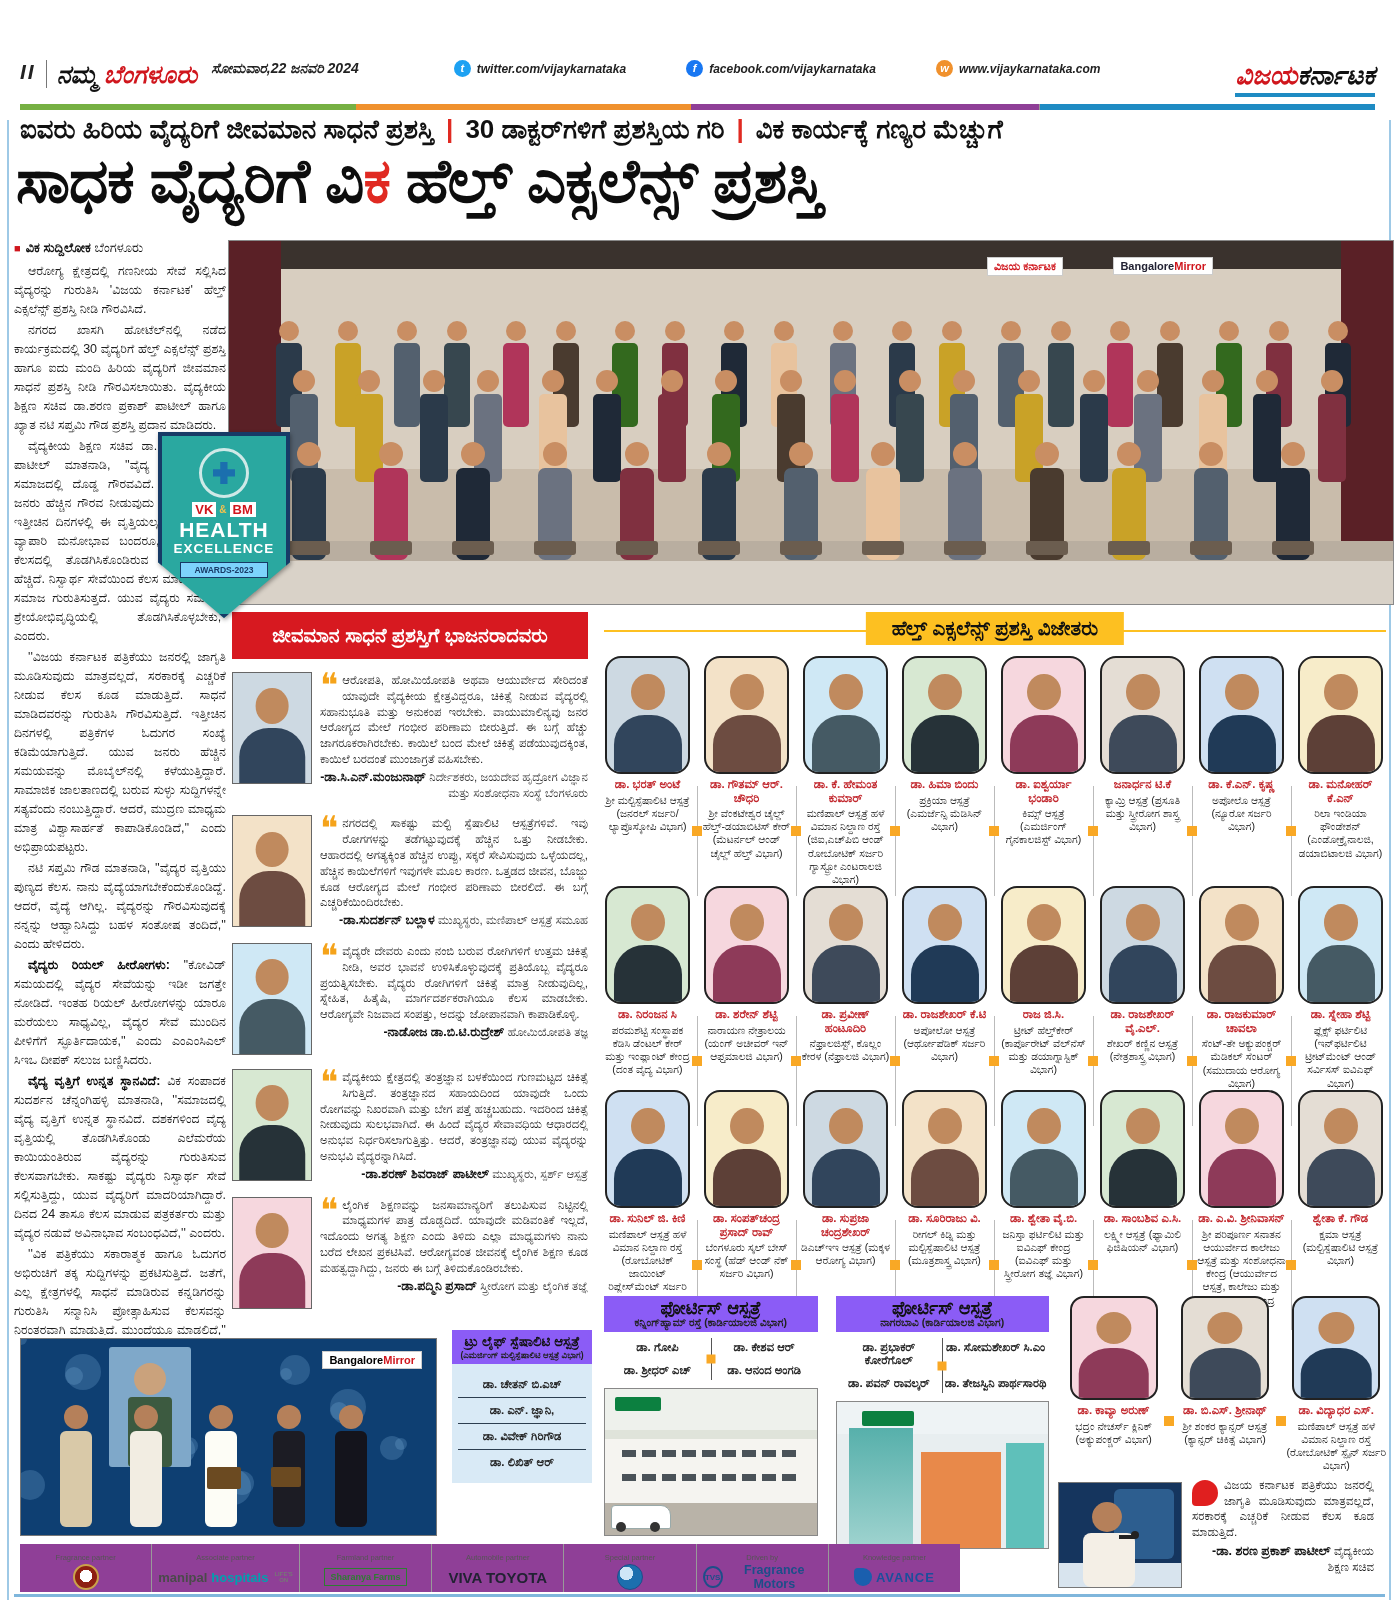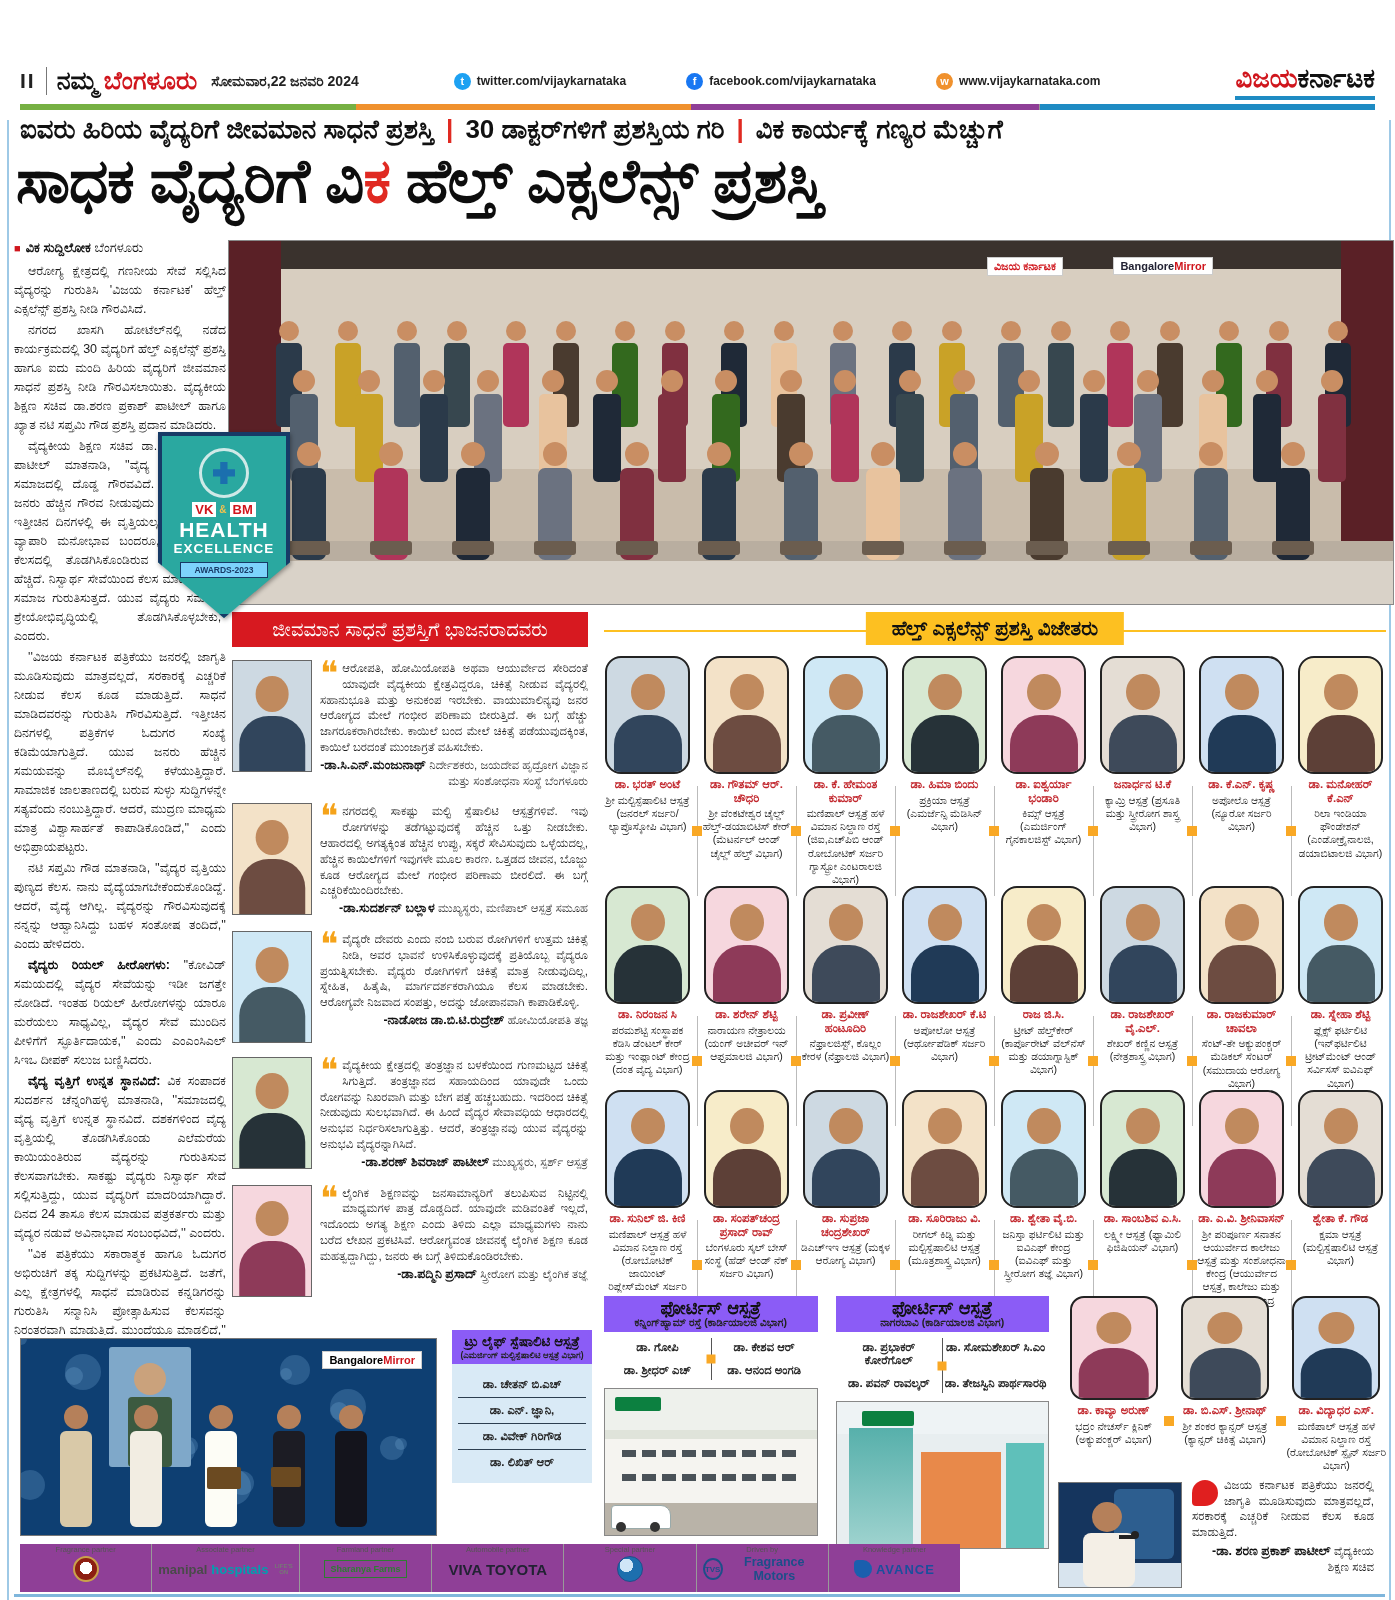--- a/index.html
+++ b/index.html
@@ -1,20 +1,20 @@
 <!DOCTYPE html>
 <html><head>
 <meta charset="utf-8">
 <style>
   html,body{margin:0;padding:0;background:#e9e9e9;font-family:"Liberation Sans","DejaVu Sans",sans-serif;}
   #page{position:relative;width:1395px;height:1600px;background:#ffffff;overflow:hidden;margin:0 auto;}
   .edge{position:absolute;top:120px;bottom:0;width:2px;background:#9ec9e6;}
   #edge-l{left:7px}#edge-r{right:4px}
   
-  #masthead{position:absolute;left:20px;right:20px;top:60px;height:42px;display:flex;align-items:center;}
+  #masthead{position:absolute;left:20px;right:20px;top:60px;height:42px;display:flex;align-items:flex-start;font-style:italic;}
   #pageno{font-weight:bold;font-size:21px;color:#222;letter-spacing:2px;}
   .vrule{width:1px;height:28px;background:#777;margin:0 10px;}
   #mast-black{font-size:25px;font-weight:bold;color:#111;}
   #mast-red{font-size:25px;font-weight:bold;color:#d0161d;margin-left:6px;}
   #mast-date{font-size:14px;font-weight:bold;color:#222;margin-left:14px;}
   #social-links{display:flex;gap:60px;margin-left:95px;align-items:center;}
   .slink{display:flex;align-items:center;gap:6px;font-size:12px;font-weight:bold;color:#222;}
   .sico{width:17px;height:17px;border-radius:50%;display:inline-block;position:relative;color:#fff;font-size:11px;font-weight:bold;text-align:center;line-height:17px;}
   .ico-tw{background:#1da1f2}.ico-fb{background:#1877f2}.ico-gl{background:#f0912d}
   #brand{margin-left:auto;text-align:right;}
@@ -49,21 +49,21 @@
   #badge-ring{width:44px;height:44px;border-radius:50%;border:3px solid #cfe9e7;margin:12px auto 4px;position:relative;background:#2aa8a0;}
   #badge-cross{position:absolute;left:50%;top:50%;transform:translate(-50%,-50%);width:22px;height:22px;background:#1b6fae;clip-path:polygon(33% 0,66% 0,66% 33%,100% 33%,100% 66%,66% 66%,66% 100%,33% 100%,33% 66%,0 66%,0 33%,33% 33%);}
   #badge-vkbm{display:flex;justify-content:center;gap:3px;align-items:center;margin:2px 0;}
   #badge-vkbm .bchip{background:#fff;color:#d0161d;font-weight:bold;font-size:13px;padding:0 3px;}
   #badge-vkbm .bamp{color:#f2c14e;font-size:10px;font-weight:bold;}
   #badge-health{color:#fff;font-weight:bold;font-size:21px;letter-spacing:1px;line-height:22px;}
   #badge-exc{color:#fff;font-weight:bold;font-size:13.5px;letter-spacing:1px;line-height:16px;}
   #badge-ribbon{margin:5px auto 0;width:86px;background:#7dd3fc;color:#173a66;font-size:8.5px;font-weight:bold;padding:2px 0;border:1px solid #173a66;}
   
   #lifetime{position:absolute;left:230px;top:612px;width:360px;}
-  #lt-head{background:#d71920;color:#fff;font-weight:normal;font-size:19.5px;text-align:center;padding:6px 0;margin:0 2px 8px 2px;}
+  #lt-head{background:#d71920;color:#fff;font-weight:bold;font-size:19.5px;text-align:center;padding:12px 0;margin:0 2px 8px 2px;}
   .qblock{display:flex;gap:8px;padding:5px 2px 7px 2px;border-bottom:2px solid #fff;}
   .q-photo{flex:0 0 80px;height:112px;border:1px solid #666;background:#dfe8ee;box-sizing:border-box;}
   .q-body{flex:1;font-size:11.6px;line-height:15.8px;color:#222;text-align:justify;}
   .q-mark{float:left;color:#f5a31a;font-size:34px;line-height:26px;margin-right:4px;font-family:"DejaVu Serif",serif;}
   .q-attr{margin-top:3px;text-align:right;font-size:11.5px;color:#333;}
   .q-attr b{color:#111;font-size:12.5px;}
   
   #winners{position:absolute;left:598px;top:612px;width:794px;}
   #w-head-wrap{position:relative;height:38px;margin-bottom:6px;}
   #w-head-line{position:absolute;left:6px;right:6px;top:18px;height:2px;background:#fdc021;}
@@ -120,21 +120,21 @@
   .x-desc{font-size:10.6px;line-height:13px;color:#222;margin-top:2px;}
   .x-cell .conn{top:120px;}
   
   #speaker{position:absolute;left:1058px;top:1482px;width:122px;height:104px;border:1px solid #777;overflow:hidden;background:#15355e;}
   #mquote{position:absolute;left:1192px;top:1478px;width:182px;font-size:11.8px;line-height:15.5px;color:#222;text-align:justify;}
   #mq-dot{float:left;width:26px;height:26px;border-radius:50% 50% 50% 4px;background:#e01f1f;margin:2px 6px 2px 0;}
   #mq-attr{margin-top:4px;text-align:right;}
   #mq-attr b{color:#111;font-size:12.5px;}
   
   #sponsors{position:absolute;left:20px;top:1544px;width:940px;height:48px;display:flex;align-items:stretch;}
-  .sp{flex:1;border-right:1px solid #999;padding:0 6px;text-align:center;display:flex;flex-direction:column;justify-content:flex-start;}
+  .sp{flex:1;border-right:1px solid #999;padding:0 6px;text-align:center;display:flex;flex-direction:column;justify-content:flex-end;}
   .sp:last-child{border-right:none;}
   .sp-label{font-size:7.5px;color:#555;padding-top:1px;}
   .sp-logo{font-size:13px;font-weight:bold;color:#223;height:30px;display:flex;align-items:center;justify-content:center;gap:4px;}
   .logo-circle{width:26px;height:26px;border-radius:50%;display:inline-block;}
   .crest{background:radial-gradient(circle at 50% 45%,#fff 0 38%,#8d1f12 39% 100%);border:2px solid #caa24a;box-sizing:border-box;}
   .globe2{background:radial-gradient(circle at 35% 35%,#cfe6f7 0 30%,#1d6fae 31% 100%);border:1px solid #1d4e89;box-sizing:border-box;}
   .mh-a{color:#4a4a4a;font-weight:bold}.mh-b{color:#00a0af;font-weight:bold}
   .mh-tag{font-size:6px;color:#777;margin-left:2px}
   .farmbox{border:1.5px solid #2e7d32;color:#2e7d32;font-size:9px;font-weight:bold;padding:3px 5px;line-height:10px;}
   .tvs-ring{width:22px;height:22px;border-radius:50%;border:2px solid #1d4e89;color:#1d4e89;font-size:8px;font-weight:bold;line-height:20px;box-sizing:border-box;}

